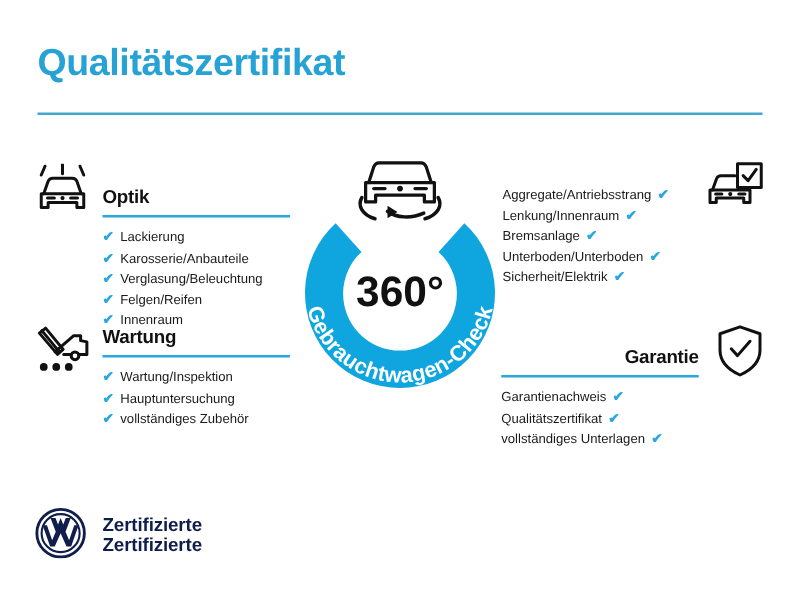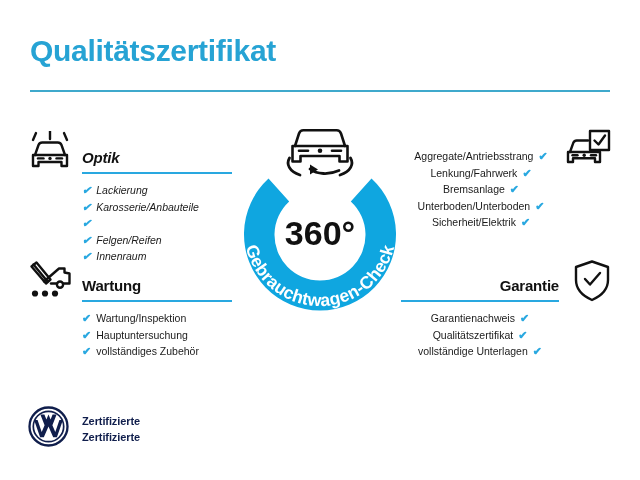--- a/index.html
+++ b/index.html
@@ -49,45 +49,45 @@
 
   
   .col-left .head-label { left: 0; }
   .col-left .head-rule { left: 0; right: 0; }
   .col-left .item { justify-content: flex-start; }
   .col-left .check { margin-right: 5px; }
 
   
   .col-right .head-label { right: 0; }
   .col-right .head-rule { left: 0; right: 0; }
-  .col-right .item { justify-content: center; }
+  .col-right .item { justify-content: flex-start; }
   .col-right .check { margin-left: 5px; }
 
   
-  #blk-optik    { left: 82px;  top: 140px; width: 150px; font-style: italic; }
-  #blk-wartung  { left: 82px;  top: 268px; width: 150px; }
+  #blk-optik    { left: 82px;  top: 140px; width: 150px; }
+  #blk-wartung  { left: 82px;  top: 252px; width: 150px; }
   #blk-technik  { left: 402px; top: 140px; width: 158px; }
   #blk-garantie { left: 401px; top: 268px; width: 158px; }
 
   
   .sec-icon { position: absolute; }
   #ico-optik    { left: 26px;  top: 131px; }
   #ico-wartung  { left: 26px;  top: 259px; }
   #ico-technik  { left: 566px; top: 129px; }
   #ico-garantie { left: 572px; top: 259px; }
 
   
   .badge { position: absolute; left: 228px; top: 118px; width: 184px; height: 196px; }
   .badge svg { display: block; }
 
   
   .footer { position: absolute; left: 28px; top: 406px; display: flex; align-items: center; }
   .vw-text {
     margin-left: 13px;
-    font-size: 11px; font-weight: bold; color: #101E4C;
+    font-size: 15px; font-weight: bold; color: #101E4C;
     line-height: 16px; letter-spacing: -0.1px;
   }
 </style>
 </head>
 <body>
 
 <div class="page">
 
   <div class="title">Qualitätszertifikat</div>
   <div class="title-rule"></div>
@@ -197,40 +197,41 @@
       <div class="item">
         <span class="check">✔</span>
         <span>Lackierung</span>
       </div>
       <div class="item">
         <span class="check">✔</span>
         <span>Karosserie/Anbauteile</span>
       </div>
       <div class="item">
         <span class="check">✔</span>
+        <span>Verglasung/Beleuchtung</span>
       </div>
       <div class="item">
         <span class="check">✔</span>
         <span>Felgen/Reifen</span>
       </div>
       <div class="item">
         <span class="check">✔</span>
         <span>Innenraum</span>
       </div>
     </div>
   </div>
 
   <div class="block col-right" id="blk-technik">
     <div class="items">
       <div class="item">
         <span>Aggregate/Antriebsstrang</span>
         <span class="check">✔</span>
       </div>
       <div class="item">
-        <span>Lenkung/Fahrwerk</span>
+        <span>Lenkung/Innenraum</span>
         <span class="check">✔</span>
       </div>
       <div class="item">
         <span>Bremsanlage</span>
         <span class="check">✔</span>
       </div>
       <div class="item">
         <span>Unterboden/Unterboden</span>
         <span class="check">✔</span>
       </div>
@@ -270,21 +271,21 @@
     <div class="items">
       <div class="item">
         <span>Garantienachweis</span>
         <span class="check">✔</span>
       </div>
       <div class="item">
         <span>Qualitätszertifikat</span>
         <span class="check">✔</span>
       </div>
       <div class="item">
-        <span>vollständige Unterlagen</span>
+        <span>vollständiges Unterlagen</span>
         <span class="check">✔</span>
       </div>
     </div>
   </div>
 
   <div class="footer">
     <div>
       <svg width="41" height="41" viewBox="0 0 41 41">
         <circle cx="20.5" cy="20.5" r="19" fill="none" stroke="#101E4C" stroke-width="2.3"></circle>
         <circle cx="20.5" cy="20.5" r="15.2" fill="none" stroke="#101E4C" stroke-width="1.7"></circle>

